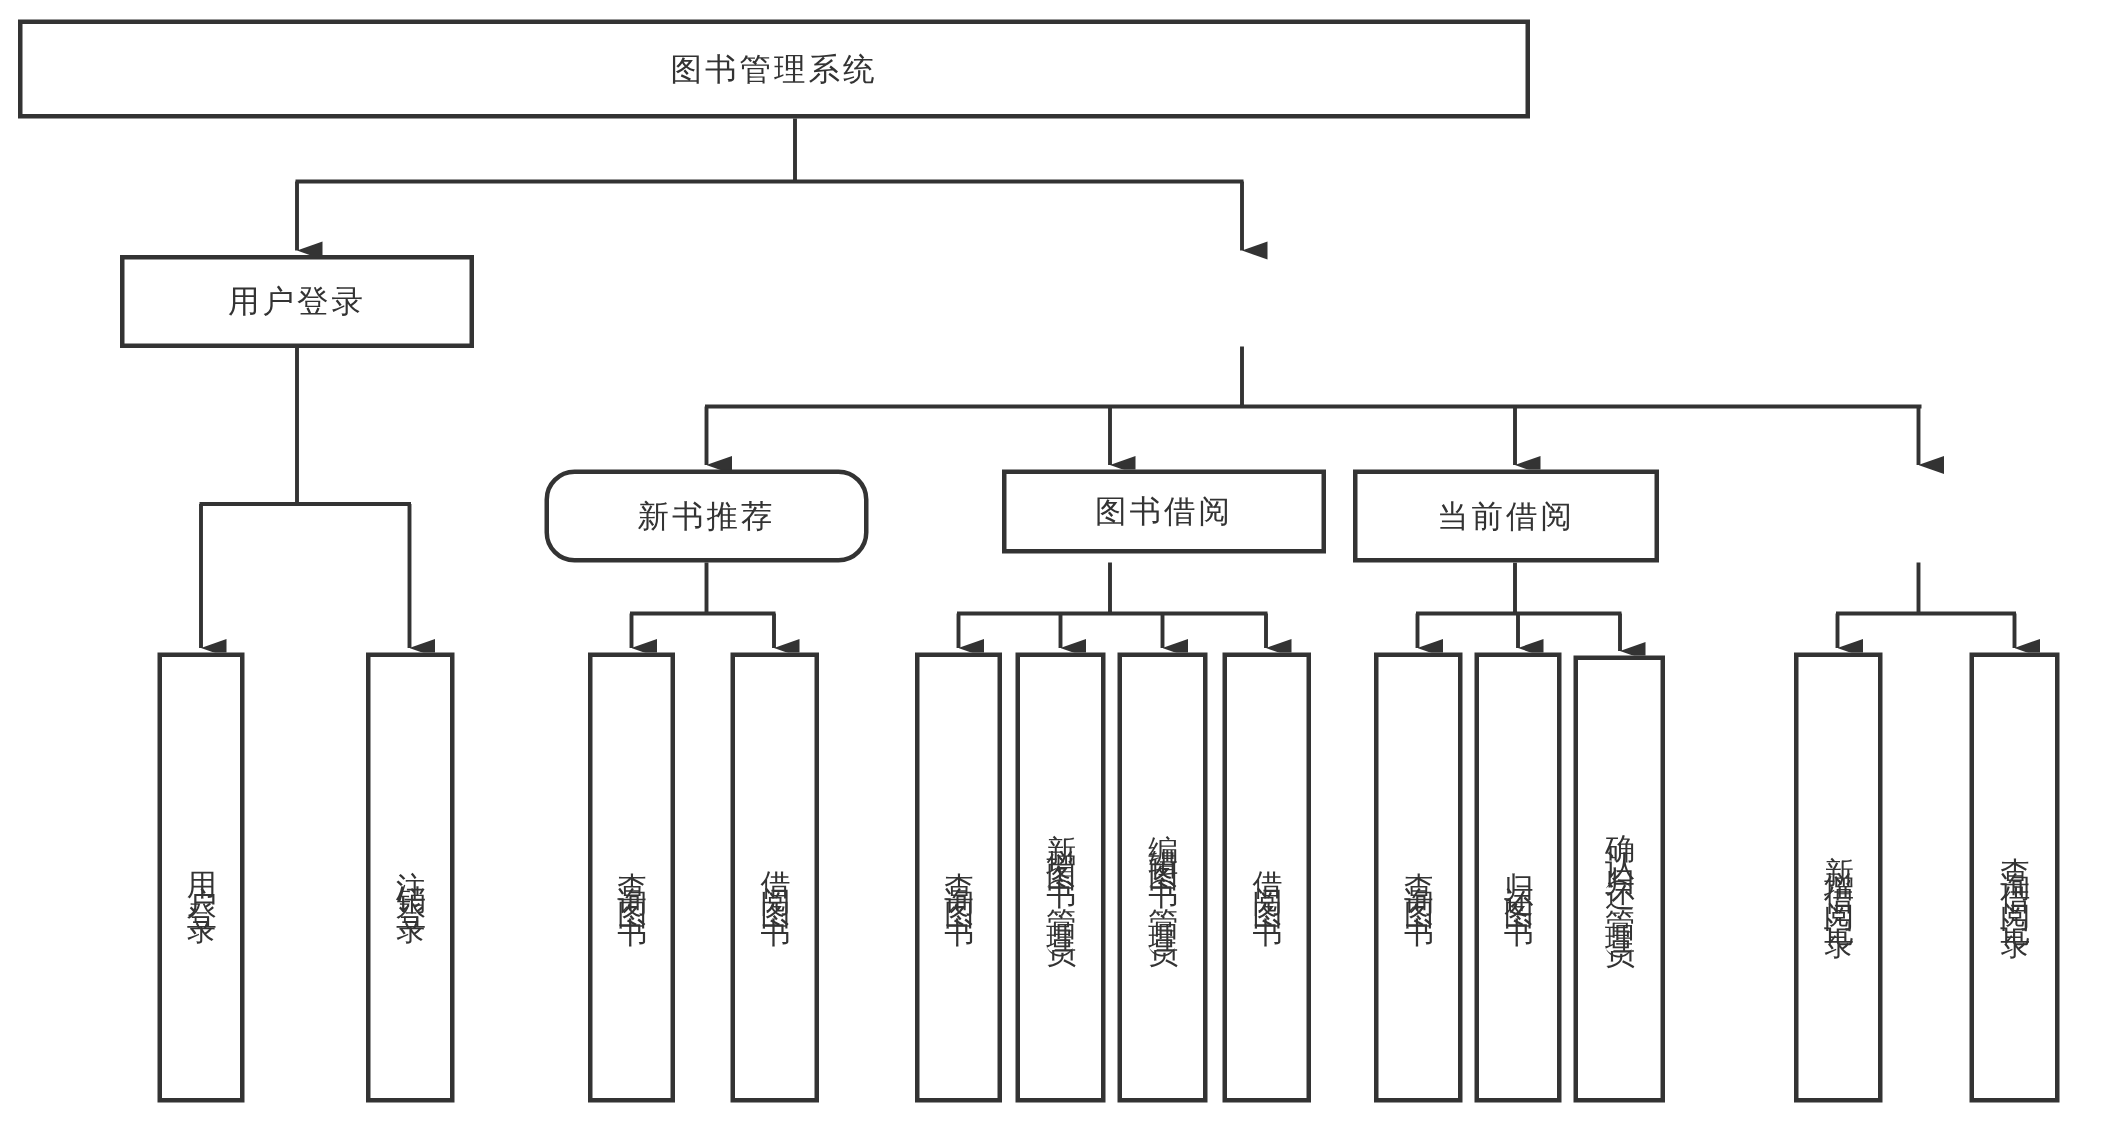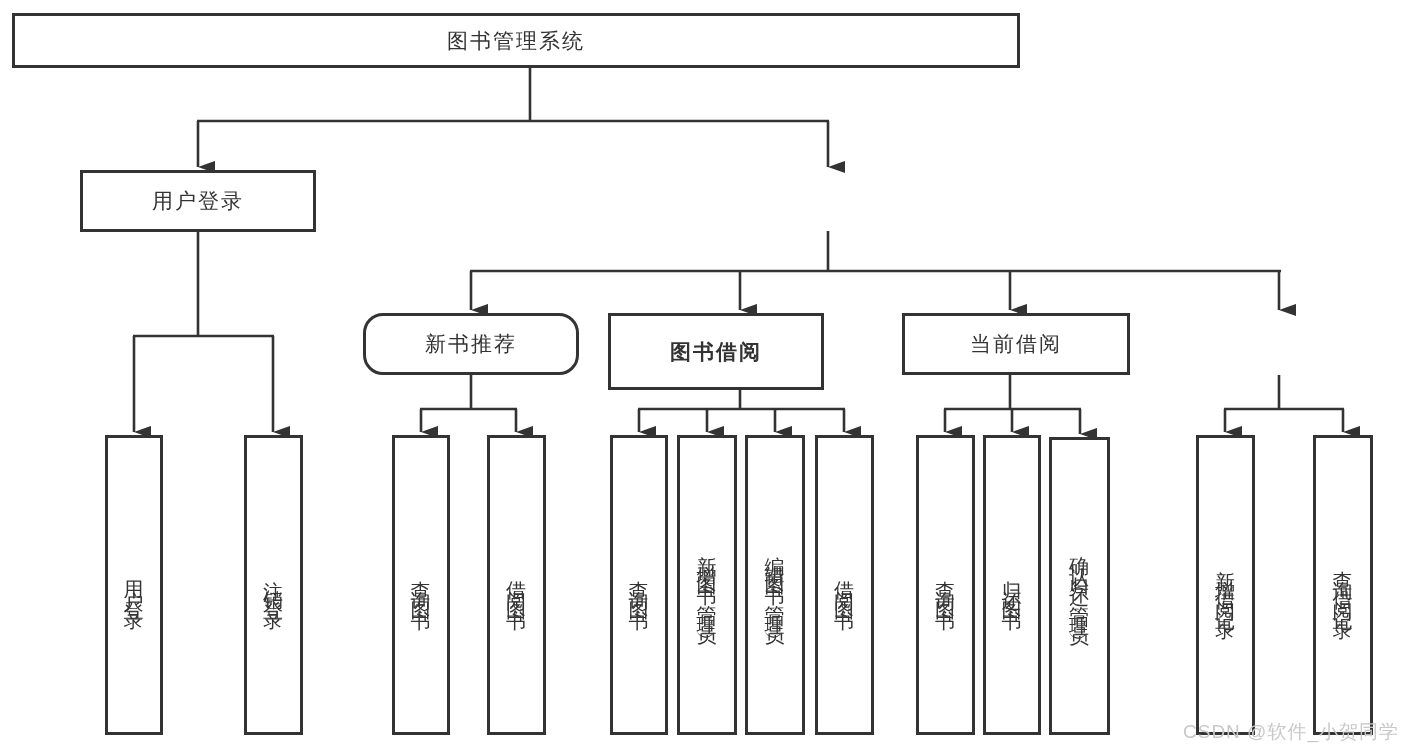--- a/index.html
+++ b/index.html
@@ -93,41 +93,40 @@
       <line x1="945" y1="409" x2="945" y2="432" marker-end="url(#arrow)"></line>
       <line x1="1012" y1="409" x2="1012" y2="432" marker-end="url(#arrow)"></line>
       <line x1="1080" y1="409" x2="1080" y2="434" marker-end="url(#arrow)"></line>
 
       <path d="M1279,375 V409 M1224,409 H1344"></path>
       <line x1="1225" y1="409" x2="1225" y2="432" marker-end="url(#arrow)"></line>
       <line x1="1343" y1="409" x2="1343" y2="432" marker-end="url(#arrow)"></line>
     </g>
   </svg>
 
-  <div class="node hlabel" style="left:12px; top:13px; width:1008px; height:55px;">图书管理系统</div>
+  <div class="node hlabel" style="left:12px; top:13px; width:1008px; height:66px;">图书管理系统</div>
 
   <div class="node hlabel" style="left:80px; top:170px; width:236px; height:62px;">用户登录</div>
 
   <div class="node hlabel" style="left:363px; top:313px; width:216px; height:62px;border-radius:20px;">新书推荐</div>
-  <div class="node hlabel" style="left:608px; top:313px; width:216px; height:77px;font-weight:bold;">图书借阅</div>
-  <div class="node hlabel" style="left:902px; top:313px; width:228px; height:62px;">当前借阅</div>
+  <div class="node hlabel" style="left:668px; top:313px; width:216px; height:56px;">图书借阅</div>
+  <div class="node hlabel" style="left:902px; top:313px; width:204px; height:62px;">当前借阅</div>
 
   <div class="node leaf" style="left:105px; top:435px; width:58px; height:300px;">用户登录</div>
   <div class="node leaf" style="left:244px; top:435px; width:59px; height:300px;">注销登录</div>
 
   <div class="node leaf" style="left:392px; top:435px; width:58px; height:300px;">查询图书</div>
   <div class="node leaf" style="left:487px; top:435px; width:59px; height:300px;">借阅图书</div>
 
   <div class="node leaf" style="left:610px; top:435px; width:58px; height:300px;">查询图书</div>
   <div class="node leaf" style="left:677px; top:435px; width:60px; height:300px;">新增图书（管理员）</div>
   <div class="node leaf" style="left:745px; top:435px; width:60px; height:300px;">编辑图书（管理员）</div>
   <div class="node leaf" style="left:815px; top:435px; width:59px; height:300px;">借阅图书</div>
 
   <div class="node leaf" style="left:916px; top:435px; width:59px; height:300px;">查询图书</div>
   <div class="node leaf" style="left:983px; top:435px; width:58px; height:300px;">归还图书</div>
   <div class="node leaf" style="left:1049px; top:437px; width:61px; height:298px;">确认归还（管理员）</div>
 
   <div class="node leaf" style="left:1196px; top:435px; width:59px; height:300px;">新增借阅记录</div>
   <div class="node leaf" style="left:1313px; top:435px; width:60px; height:300px;">查询借阅记录</div>
 
-  <div class="watermark">CSDN @软件_小贺同学</div>
 
 </div>
 
 </body></html>

